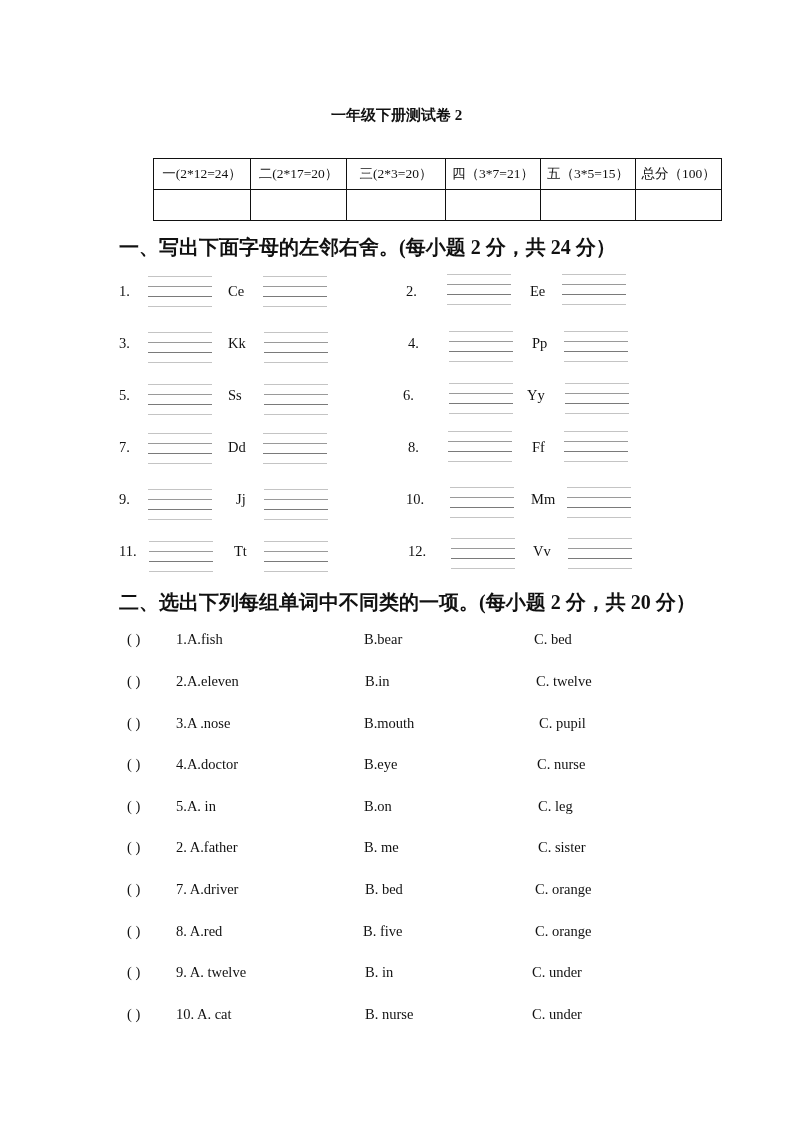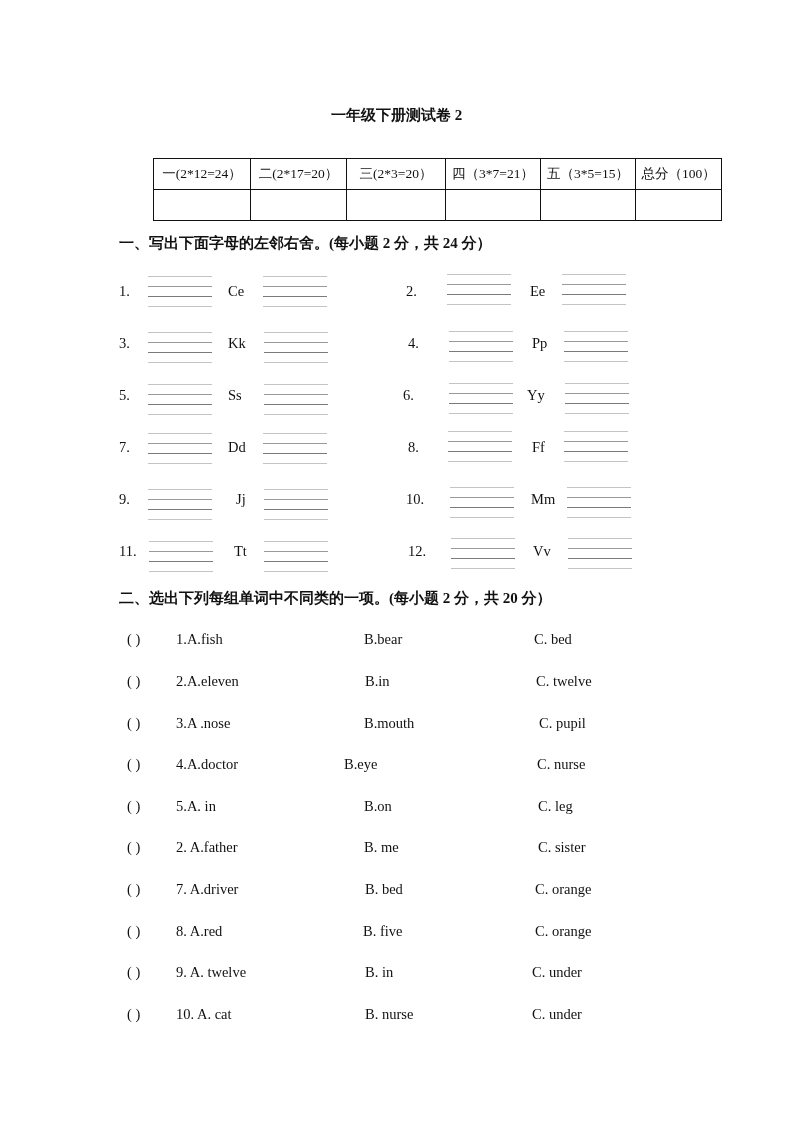--- a/index.html
+++ b/index.html
@@ -2,21 +2,21 @@
 <html><head>
 <meta charset="utf-8">
 <style>
   html, body { margin:0; padding:0; }
   body { width:793px; height:1122px; background:#ffffff; position:relative; overflow:hidden;
          font-family:"Liberation Serif", "DejaVu Serif", serif; color:#111; }
   .abs { position:absolute; white-space:nowrap; }
   .title { left:0; width:793px; top:106px; text-align:center; font-size:15px; font-weight:bold; }
   table.score { position:absolute; left:112px; top:158px; width:569px; border-collapse:collapse;margin-left:41px; }
   table.score td { border:1.3px solid #111; height:30px; font-size:13.5px; text-align:center; padding:0; }
-  .sec { font-size:15px; font-weight:bold; left:119px; }
+  .sec { font-size:20px; font-weight:bold; left:119px; }
   .num { font-size:14.5px; }
   .let { font-size:14.5px; }
   .wl { position:absolute; width:64px; height:32px; }
   .wl i { position:absolute; left:0; right:0; height:1px; background:#c4c4c4; }
   .wl i:nth-child(1){ top:0; }
   .wl i:nth-child(2){ top:10px; background:#9a9a9a; }
   .wl i:nth-child(3){ top:20px; background:#7a7a7a; }
   .wl i:nth-child(4){ top:30px; }
   .q { font-size:14.5px; }
 </style>
@@ -242,21 +242,21 @@
 <div class="abs q" style="left:365px;top:673px">B.in</div>
 <div class="abs q" style="left:536px;top:673px">C. twelve</div>
 
 <div class="abs q" style="left:127px;top:715px">(      )</div>
 <div class="abs q" style="left:176px;top:715px">3.A .nose</div>
 <div class="abs q" style="left:364px;top:715px">B.mouth</div>
 <div class="abs q" style="left:539px;top:715px">C. pupil</div>
 
 <div class="abs q" style="left:127px;top:756px">(      )</div>
 <div class="abs q" style="left:176px;top:756px">4.A.doctor</div>
-<div class="abs q" style="left:344px;top:756px">B.eye</div>
+<div class="abs q" style="left:364px;top:756px">B.eye</div>
 <div class="abs q" style="left:537px;top:756px">C. nurse</div>
 
 <div class="abs q" style="left:127px;top:798px">(      )</div>
 <div class="abs q" style="left:176px;top:798px">5.A. in</div>
 <div class="abs q" style="left:364px;top:798px">B.on</div>
 <div class="abs q" style="left:538px;top:798px">C. leg</div>
 
 <div class="abs q" style="left:127px;top:839px">(      )</div>
 <div class="abs q" style="left:176px;top:839px">2. A.father</div>
 <div class="abs q" style="left:364px;top:839px">B. me</div>

